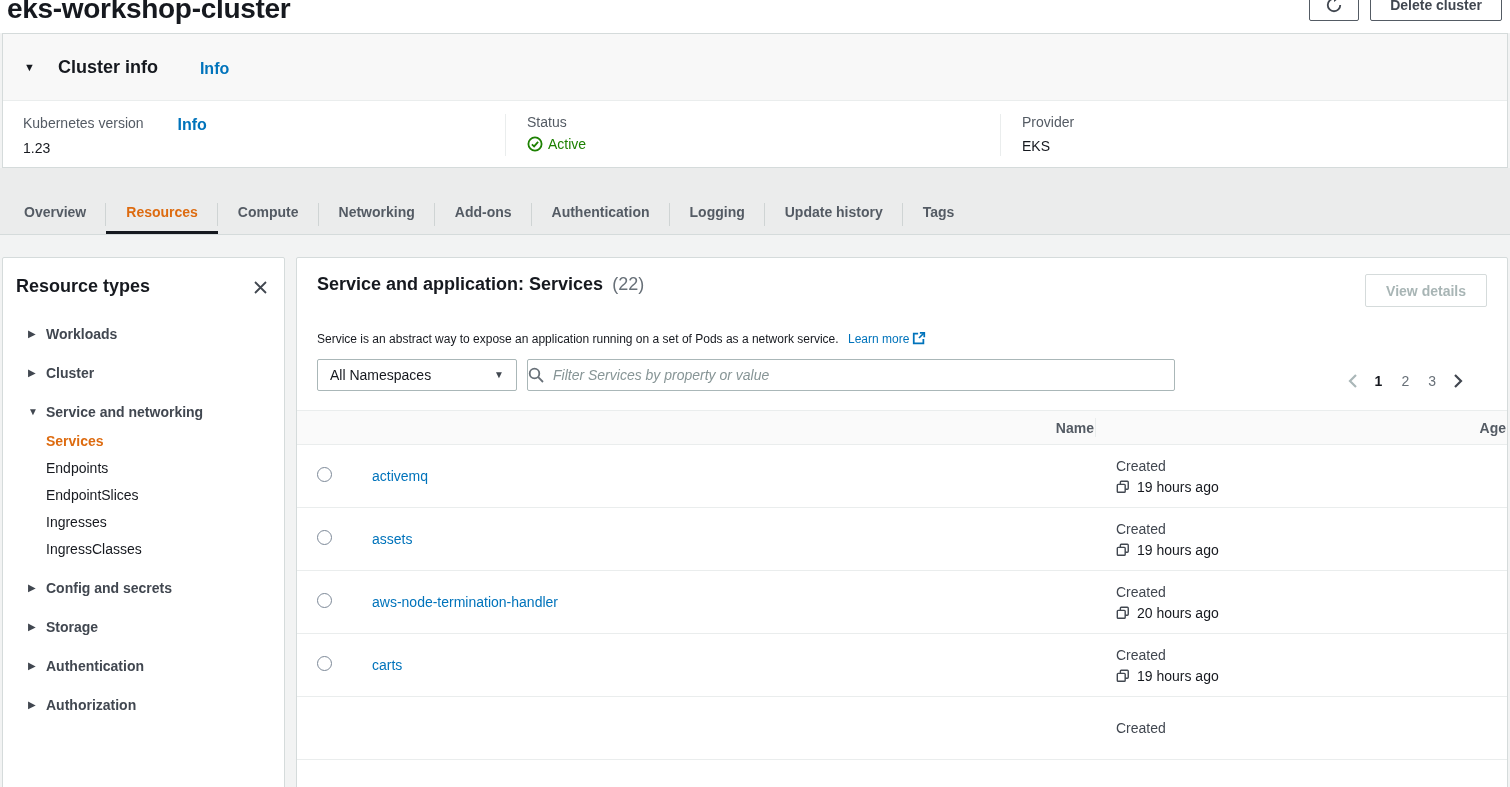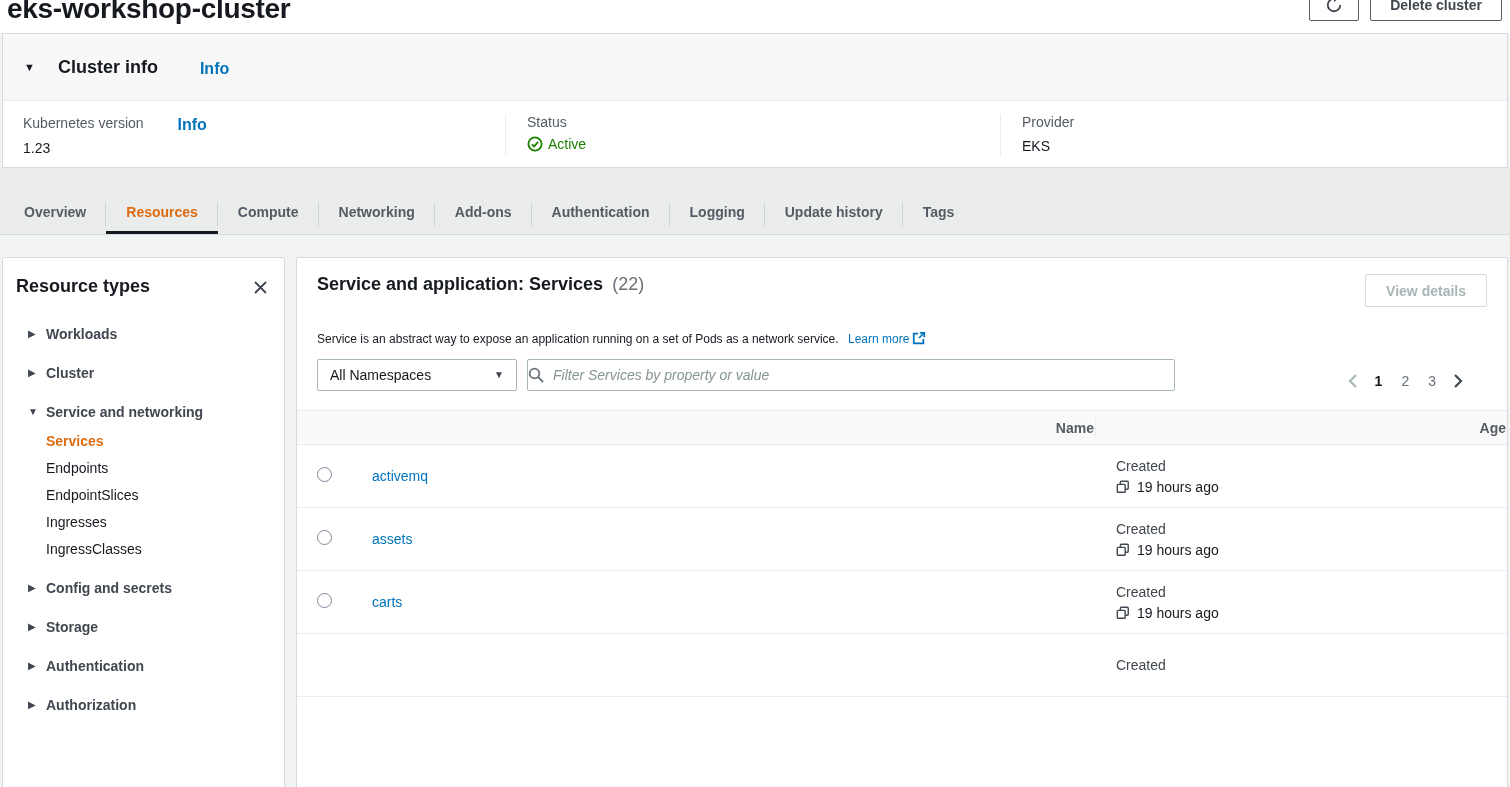--- a/index.html
+++ b/index.html
@@ -308,20 +308,34 @@
               <span style="line-height:0;"><svg width="14" height="14" viewBox="0 0 16 16">
                     <rect x="5" y="1.5" width="9" height="9" rx="1" fill="#fff" stroke="#414750" stroke-width="1.6"></rect>
                     <rect x="1.5" y="5" width="9" height="9" rx="1" fill="#fff" stroke="#414750" stroke-width="1.6"></rect>
                   </svg></span>
               <span>19 hours ago</span>
             </div>
           </td>
         </tr>
         <tr>
           <td class="cell-radio"><span class="radio"></span></td>
+          <td class="cell-name"><a href="#">aws-node-termination-handler</a></td>
+          <td class="cell-age">
+            <div class="created-label">Created</div>
+            <div class="age-line">
+              <span style="line-height:0;"><svg width="14" height="14" viewBox="0 0 16 16">
+                    <rect x="5" y="1.5" width="9" height="9" rx="1" fill="#fff" stroke="#414750" stroke-width="1.6"></rect>
+                    <rect x="1.5" y="5" width="9" height="9" rx="1" fill="#fff" stroke="#414750" stroke-width="1.6"></rect>
+                  </svg></span>
+              <span>20 hours ago</span>
+            </div>
+          </td>
+        </tr>
+        <tr>
+          <td class="cell-radio"><span class="radio"></span></td>
           <td class="cell-name"><a href="#">carts</a></td>
           <td class="cell-age">
             <div class="created-label">Created</div>
             <div class="age-line">
               <span style="line-height:0;"><svg width="14" height="14" viewBox="0 0 16 16">
                     <rect x="5" y="1.5" width="9" height="9" rx="1" fill="#fff" stroke="#414750" stroke-width="1.6"></rect>
                     <rect x="1.5" y="5" width="9" height="9" rx="1" fill="#fff" stroke="#414750" stroke-width="1.6"></rect>
                   </svg></span>
               <span>19 hours ago</span>
             </div>

